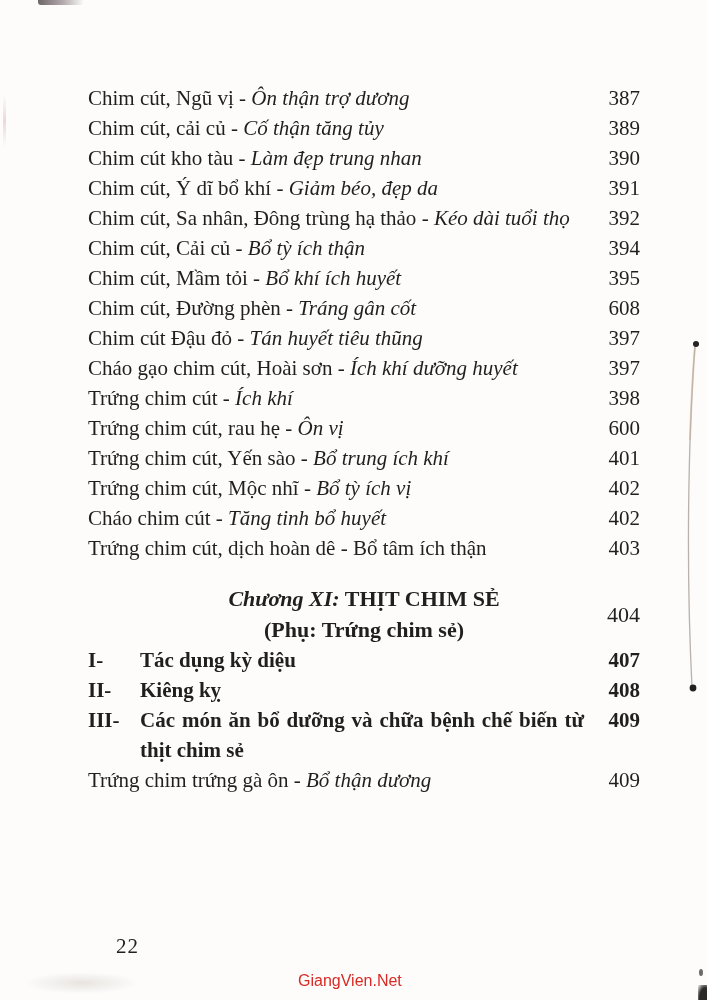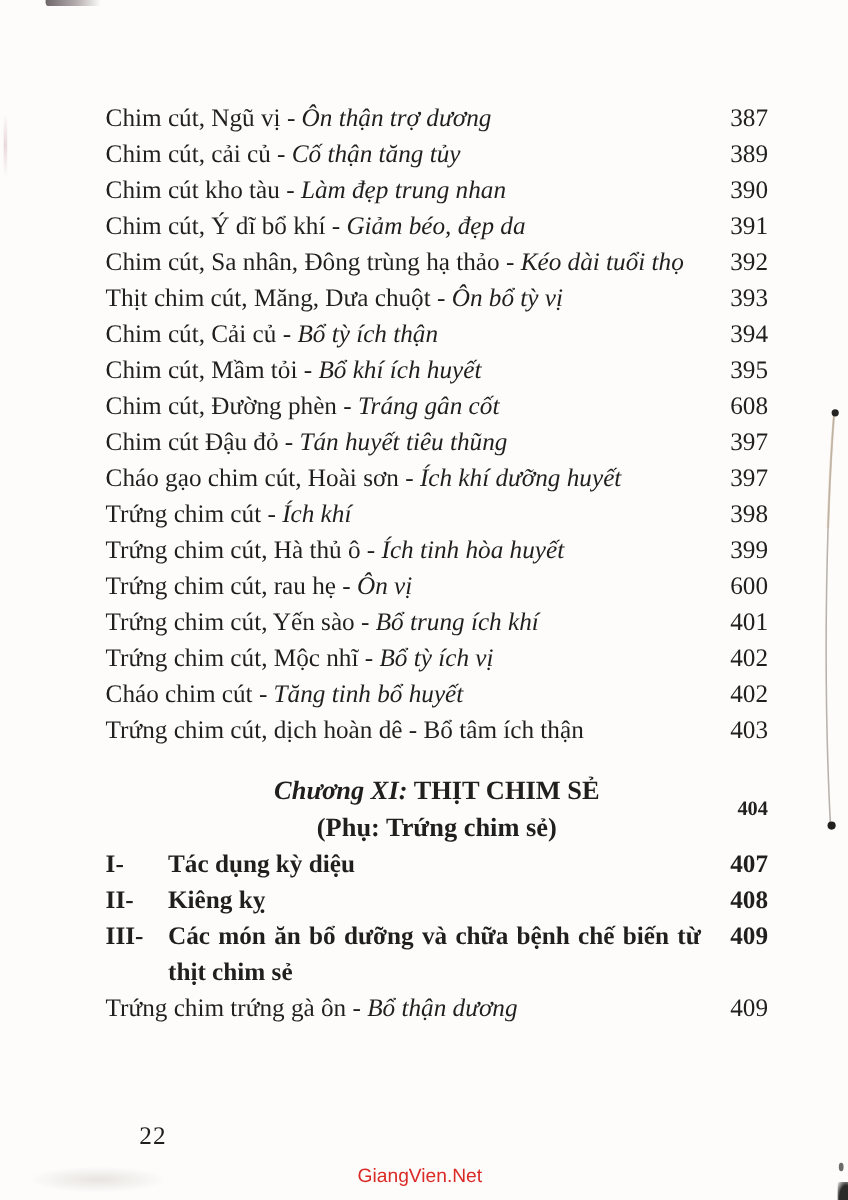--- a/index.html
+++ b/index.html
@@ -50,22 +50,22 @@
     font-weight: bold;
     font-size: 22px;
     line-height: 31px;
     text-align: center;
   }
   .chapter-pagenum {
     position: absolute;
     right: 0;
     top: 50%;
     transform: translateY(-50%);
-    font-weight: bold;
-    font-size: 17px;
+    font-weight: normal;
+    font-size: 22px;
   }
   .section-row {
     display: flex;
     align-items: flex-start;
     font-size: 21px;
     line-height: 30px;
     font-weight: bold;
   }
   .section-numeral {
     width: 52px;
@@ -166,26 +166,20 @@
     <div class="pagenum">391</div>
   </div>
 
   <div class="row">
     <div class="row-text">
       <span class="t">Chim cút, Sa nhân, Đông trùng hạ thảo</span><span class="sep"> - </span><span class="s it">Kéo dài tuổi thọ</span>
     </div>
     <div class="pagenum">392</div>
   </div>
 
-  <div class="row">
-    <div class="row-text">
-      <span class="t">Thịt chim cút, Măng, Dưa chuột</span><span class="sep"> - </span><span class="s it">Ôn bổ tỳ vị</span>
-    </div>
-    <div class="pagenum">393</div>
-  </div>
 
   <div class="row">
     <div class="row-text">
       <span class="t">Chim cút, Cải củ</span><span class="sep"> - </span><span class="s it">Bổ tỳ ích thận</span>
     </div>
     <div class="pagenum">394</div>
   </div>
 
   <div class="row">
     <div class="row-text">
@@ -215,26 +209,20 @@
     <div class="pagenum">397</div>
   </div>
 
   <div class="row">
     <div class="row-text">
       <span class="t">Trứng chim cút</span><span class="sep"> - </span><span class="s it">Ích khí</span>
     </div>
     <div class="pagenum">398</div>
   </div>
 
-  <div class="row">
-    <div class="row-text">
-      <span class="t">Trứng chim cút, Hà thủ ô</span><span class="sep"> - </span><span class="s it">Ích tinh hòa huyết</span>
-    </div>
-    <div class="pagenum">399</div>
-  </div>
 
   <div class="row">
     <div class="row-text">
       <span class="t">Trứng chim cút, rau hẹ</span><span class="sep"> - </span><span class="s it">Ôn vị</span>
     </div>
     <div class="pagenum">600</div>
   </div>
 
   <div class="row">
     <div class="row-text">

